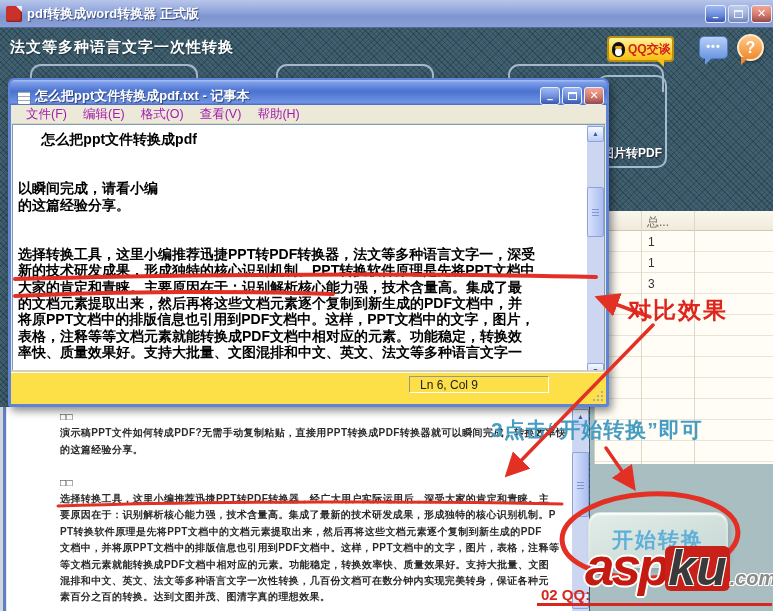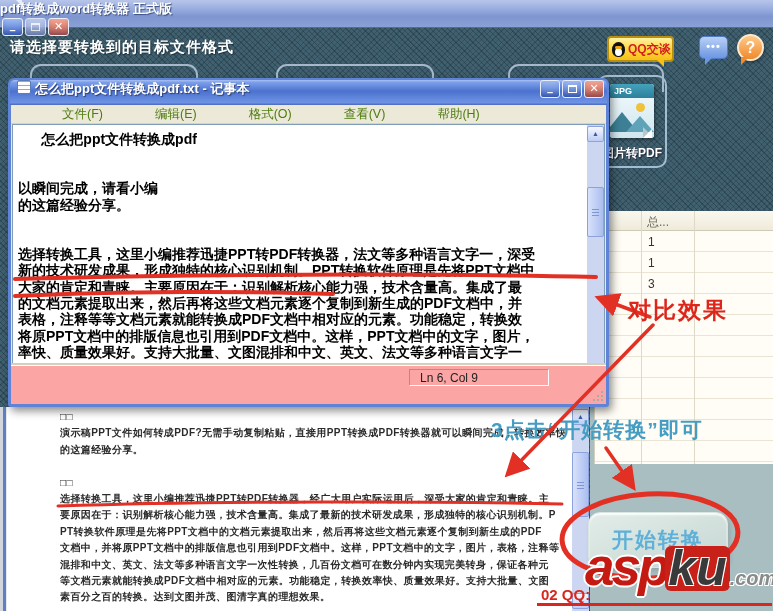--- a/index.html
+++ b/index.html
@@ -6,21 +6,21 @@
   *{box-sizing:border-box;font-family:"Liberation Sans","DejaVu Sans",sans-serif;}
   #canvas{position:relative;width:773px;height:611px;overflow:hidden;
     background-color:#41606f;
     background-image:
       repeating-linear-gradient(45deg,rgba(8,24,34,.28) 0 1px,transparent 1px 4px),
       repeating-linear-gradient(135deg,rgba(8,24,34,.20) 0 1px,transparent 1px 4px);}
 
   
   .titlebar{position:absolute;left:0;top:0;width:773px;height:28px;z-index:10;
     background:linear-gradient(180deg,#b7c5ea 0%,#8ea4da 45%,#7e95d0 60%,#8aa0d6 100%);
-    border-bottom:1px solid #55699f;display:flex;flex-direction:column;}
+    border-bottom:1px solid #55699f;display:flex;align-items:center;}
   .app-icon{width:16px;height:16px;margin:0 5px 0 6px;background:#c9312b;border-radius:2px;
     position:relative;box-shadow:inset -1px -1px 2px rgba(0,0,0,.4);}
   .app-icon:before{content:"";position:absolute;right:0;top:0;border:3px solid #e8eefc;
     border-left-color:transparent;border-bottom-color:transparent;}
   .main-title{color:#fff;font-size:13px;font-weight:bold;text-shadow:1px 1px 1px #3a4a7a;flex:1;}
   .win-btn{width:21px;height:18px;margin-left:2px;border:1px solid #e9eefb;border-radius:3px;
     color:#fff;font-size:11px;font-weight:bold;text-align:center;line-height:15px;
     box-shadow:inset 0 -7px 8px -5px rgba(10,20,80,.45);}
   .wb-min{background:linear-gradient(#9db9f0,#4e77d8);line-height:22px;}
   .wb-max{background:linear-gradient(#c3d0ee,#9db0e0);opacity:.85;}
@@ -109,34 +109,34 @@
     overflow:hidden;padding:2px 4px 0 53px;}
   .pv-line{height:16.4px;white-space:pre;font-size:10px;font-weight:600;color:#2b2b2b;
     letter-spacing:.4px;line-height:16.4px;}
 
   
   .notepad{position:absolute;left:8px;top:78px;width:601px;height:329px;z-index:20;
     border:3px solid #5f83d6;border-radius:6px 6px 3px 3px;background:#ece9d8;
     box-shadow:3px 4px 9px rgba(0,0,0,.45);}
   .np-titlebar{position:absolute;left:-1px;top:-1px;right:-1px;height:25px;border-radius:5px 5px 0 0;
     background:linear-gradient(180deg,#a9c0f2 0%,#7b9eea 10%,#4b72cf 45%,#6e93e4 90%,#4a68bc 100%);
-    display:flex;align-items:flex-start;padding:0 3px;}
+    display:flex;align-items:flex-end;padding:0 3px;}
   .np-icon{width:14px;height:14px;margin:0 4px;background:#fff;border:1px solid #5a7ab8;border-radius:2px;
     background-image:linear-gradient(#9ab 1px,transparent 1px,transparent 4px,#9ab 4px,#9ab 5px,transparent 5px,transparent 8px,#9ab 8px,#9ab 9px,transparent 9px);}
   .np-title{flex:1;color:#fff;font-size:13px;font-weight:bold;text-shadow:1px 1px 1px #2a3d72;
     white-space:nowrap;overflow:hidden;}
   .np-menubar{position:absolute;left:0;top:24px;right:0;height:19px;background:#ece9d8;
     border-bottom:1px solid #d8d4c0;display:flex;align-items:center;padding-left:8px;gap:2px;}
-  .np-menu{font-size:12.5px;color:#4d7c0f;padding:15px 7px;margin-left:36px;}
+  .np-menu{font-size:12.5px;color:#a21caf;padding:15px 7px;}
   .np-textzone{position:absolute;left:1px;top:43px;width:593px;height:257px;
     border:1px solid #7f9db9;background:#fff;}
   .np-text{position:absolute;left:0;top:0;right:17px;bottom:0;overflow:hidden;padding:6px 2px 0 5px;}
   .np-line{height:16.4px;line-height:16.4px;white-space:pre;font-size:14px;font-weight:bold;color:#000;}
   .np-sb{position:absolute;right:0;top:0;width:17px;bottom:0;background:#ccd6f1;}
-  .np-status{position:absolute;left:0;bottom:0;right:0;height:39px;background:#fca5a5;
+  .np-status{position:absolute;left:0;bottom:0;right:0;height:32px;background:#fde047;
     border-top:1px solid #fff;box-shadow:0 -2px 0 #d4d0bc;}
   .np-status-cell{position:absolute;left:398px;top:3px;width:140px;height:17px;
     border:1px solid;border-color:#9b988a #fff #fff #9b988a;font-size:12px;color:#222;
     padding:1px 0 0 10px;}
   .np-grip{position:absolute;right:1px;bottom:1px;width:14px;height:14px;
     background:radial-gradient(circle at 11px 3px,#aaa 1.2px,transparent 1.5px),
                radial-gradient(circle at 7px 7px,#aaa 1.2px,transparent 1.5px),
                radial-gradient(circle at 11px 7px,#aaa 1.2px,transparent 1.5px),
                radial-gradient(circle at 3px 11px,#aaa 1.2px,transparent 1.5px),
                radial-gradient(circle at 7px 11px,#aaa 1.2px,transparent 1.5px),
@@ -183,42 +183,33 @@
     <div class="main-title">pdf转换成word转换器 正式版</div>
     <div class="btns">
       <div class="win-btn wb-min">–</div>
       <div class="win-btn wb-max">
           <i></i>
         </div>
       <div class="win-btn wb-close">✕</div>
     </div>
   </div>
 
-  <div class="header-prompt">请选择要转换到的目标文件格式</div>
+  <div class="header-prompt">法文等多种语言文字一次性转换</div>
   <div class="qq-btn">
     <div class="qq-penguin"></div>
     <div class="qq-label">QQ交谈</div>
   </div>
   <div class="chat-icon">•••</div>
   <div class="help-icon">?</div>
 
   <div class="card-peek" style="left:30px;width:168px;"></div>
   <div class="card-peek" style="left:276px;width:158px;"></div>
   <div class="card-peek" style="left:508px;width:156px;"></div>
 
   <div class="card" style="left:597px;width:70px;">
-    <div class="file-page">
-      <div class="file-band band-jpg">JPG</div>
-      <div class="jpg-body">
-          <div class="jpg-sun"></div>
-        <div class="jpg-mtn1"></div>
-        <div class="jpg-mtn2"></div>
-        </div>
-      <div class="fold"></div>
-    </div>
     <div class="card-label">图片转PDF</div>
   </div>
 
   <div class="bottom-panel"></div>
   <div class="file-table">
     <div class="ft-header">
       <div class="ft-h1">度</div>
       <div class="ft-h2">总...</div>
     </div>
     <div class="ft-body">
@@ -241,22 +232,22 @@
   <div class="preview">
     <div class="pv-line">□□</div>
     <div class="pv-line">演示稿PPT文件如何转成PDF?无需手动复制粘贴，直接用PPT转换成PDF转换器就可以瞬间完成，转换效率快</div>
     <div class="pv-line">的这篇经验分享。</div>
     <div class="pv-line"></div>
     <div class="pv-line">□□</div>
     <div class="pv-line">选择转换工具，这里小编推荐迅捷PPT转PDF转换器，经广大用户实际运用后，深受大家的肯定和青睐。主</div>
     <div class="pv-line">要原因在于：识别解析核心能力强，技术含量高。集成了最新的技术研发成果，形成独特的核心识别机制。P</div>
     <div class="pv-line">PT转换软件原理是先将PPT文档中的文档元素提取出来，然后再将这些文档元素逐个复制到新生成的PDF</div>
     <div class="pv-line">文档中，并将原PPT文档中的排版信息也引用到PDF文档中。这样，PPT文档中的文字，图片，表格，注释等</div>
+    <div class="pv-line">等文档元素就能转换成PDF文档中相对应的元素。功能稳定，转换效率快、质量效果好。支持大批量、文图</div>
     <div class="pv-line">混排和中文、英文、法文等多种语言文字一次性转换，几百份文档可在数分钟内实现完美转身，保证各种元</div>
-    <div class="pv-line">等文档元素就能转换成PDF文档中相对应的元素。功能稳定，转换效率快、质量效果好。支持大批量、文图</div>
     <div class="pv-line">素百分之百的转换。达到文图并茂、图清字真的理想效果。</div>
     <div class="pv-line">□□</div>
   </div>
 
   <div class="notepad">
     <div class="np-titlebar">
       <div class="np-icon"></div>
       <div class="np-title">怎么把ppt文件转换成pdf.txt - 记事本</div>
       <div class="np-btns">
         <div class="np-btn npb-min">–</div>
@@ -279,22 +270,22 @@
         <div class="np-line"></div>
         <div class="np-line"></div>
         <div class="np-line">以瞬间完成，请看小编</div>
         <div class="np-line">的这篇经验分享。</div>
         <div class="np-line"></div>
         <div class="np-line"></div>
         <div class="np-line">选择转换工具，这里小编推荐迅捷PPT转PDF转换器，法文等多种语言文字一，深受</div>
         <div class="np-line">新的技术研发成果，形成独特的核心识别机制。PPT转换软件原理是先将PPT文档中</div>
         <div class="np-line">大家的肯定和青睐。主要原因在于：识别解析核心能力强，技术含量高。集成了最</div>
         <div class="np-line">的文档元素提取出来，然后再将这些文档元素逐个复制到新生成的PDF文档中，并</div>
+        <div class="np-line">将原PPT文档中的排版信息也引用到PDF文档中。这样，PPT文档中的文字，图片，</div>
         <div class="np-line">表格，注释等等文档元素就能转换成PDF文档中相对应的元素。功能稳定，转换效</div>
-        <div class="np-line">将原PPT文档中的排版信息也引用到PDF文档中。这样，PPT文档中的文字，图片，</div>
         <div class="np-line">率快、质量效果好。支持大批量、文图混排和中文、英文、法文等多种语言文字一</div>
       </div>
       <div class="np-sb">
         <div class="sb-btn" style="top:1px;">▲</div>
         <div class="sb-thumb" style="top:62px;height:50px;"></div>
         <div class="sb-btn" style="bottom:1px;">▼</div>
       </div>
     </div>
     <div class="np-status">
       <div class="np-status-cell">Ln 6, Col 9</div>

